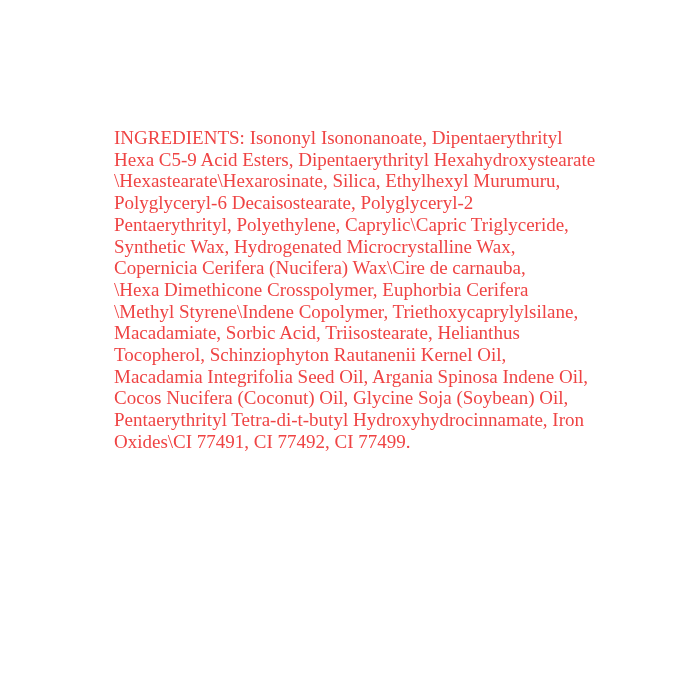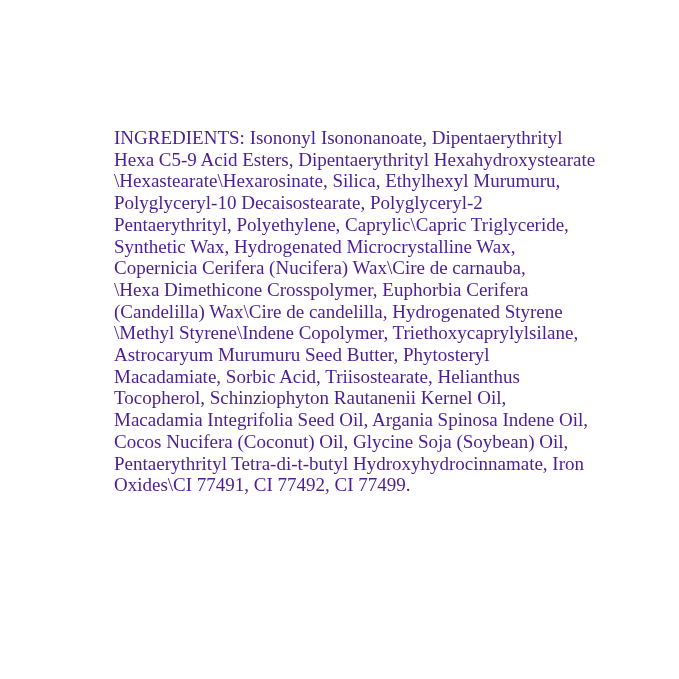--- a/index.html
+++ b/index.html
@@ -11,44 +11,42 @@
       height: 679px;
       background: #ffffff;
       position: relative;
       overflow: hidden;
       font-family: "Liberation Serif", serif;
     }
     .ingredients-block {
       position: absolute;
       left: 114px;
       top: 127px;
-      color: #4c1d95;
+      color: #ef4444;
       font-size: 19px;
       line-height: 21.7px;
       letter-spacing: 0;
       text-align: left;
     }
     .text-line {
       white-space: nowrap;
     }
   </style>
 </head>
 <body>
 
 <div class="ingredients-block">
   <div class="text-line">INGREDIENTS: Isononyl Isononanoate, Dipentaerythrityl</div>
   <div class="text-line">Hexa C5-9 Acid Esters, Dipentaerythrityl Hexahydroxystearate</div>
   <div class="text-line">\Hexastearate\Hexarosinate, Silica, Ethylhexyl Murumuru,</div>
-  <div class="text-line">Polyglyceryl-10 Decaisostearate, Polyglyceryl-2</div>
+  <div class="text-line">Polyglyceryl-6 Decaisostearate, Polyglyceryl-2</div>
   <div class="text-line">Pentaerythrityl, Polyethylene, Caprylic\Capric Triglyceride,</div>
   <div class="text-line">Synthetic Wax, Hydrogenated Microcrystalline Wax,</div>
   <div class="text-line">Copernicia Cerifera (Nucifera) Wax\Cire de carnauba,</div>
   <div class="text-line">\Hexa Dimethicone Crosspolymer, Euphorbia Cerifera</div>
-  <div class="text-line">(Candelilla) Wax\Cire de candelilla, Hydrogenated Styrene</div>
   <div class="text-line">\Methyl Styrene\Indene Copolymer, Triethoxycaprylylsilane,</div>
-  <div class="text-line">Astrocaryum Murumuru Seed Butter, Phytosteryl</div>
   <div class="text-line">Macadamiate, Sorbic Acid, Triisostearate, Helianthus</div>
   <div class="text-line">Tocopherol, Schinziophyton Rautanenii Kernel Oil,</div>
   <div class="text-line">Macadamia Integrifolia Seed Oil, Argania Spinosa Indene Oil,</div>
   <div class="text-line">Cocos Nucifera (Coconut) Oil, Glycine Soja (Soybean) Oil,</div>
   <div class="text-line">Pentaerythrityl Tetra-di-t-butyl Hydroxyhydrocinnamate, Iron</div>
   <div class="text-line">Oxides\CI 77491, CI 77492, CI 77499.</div>
 </div>
 
 </body></html>

